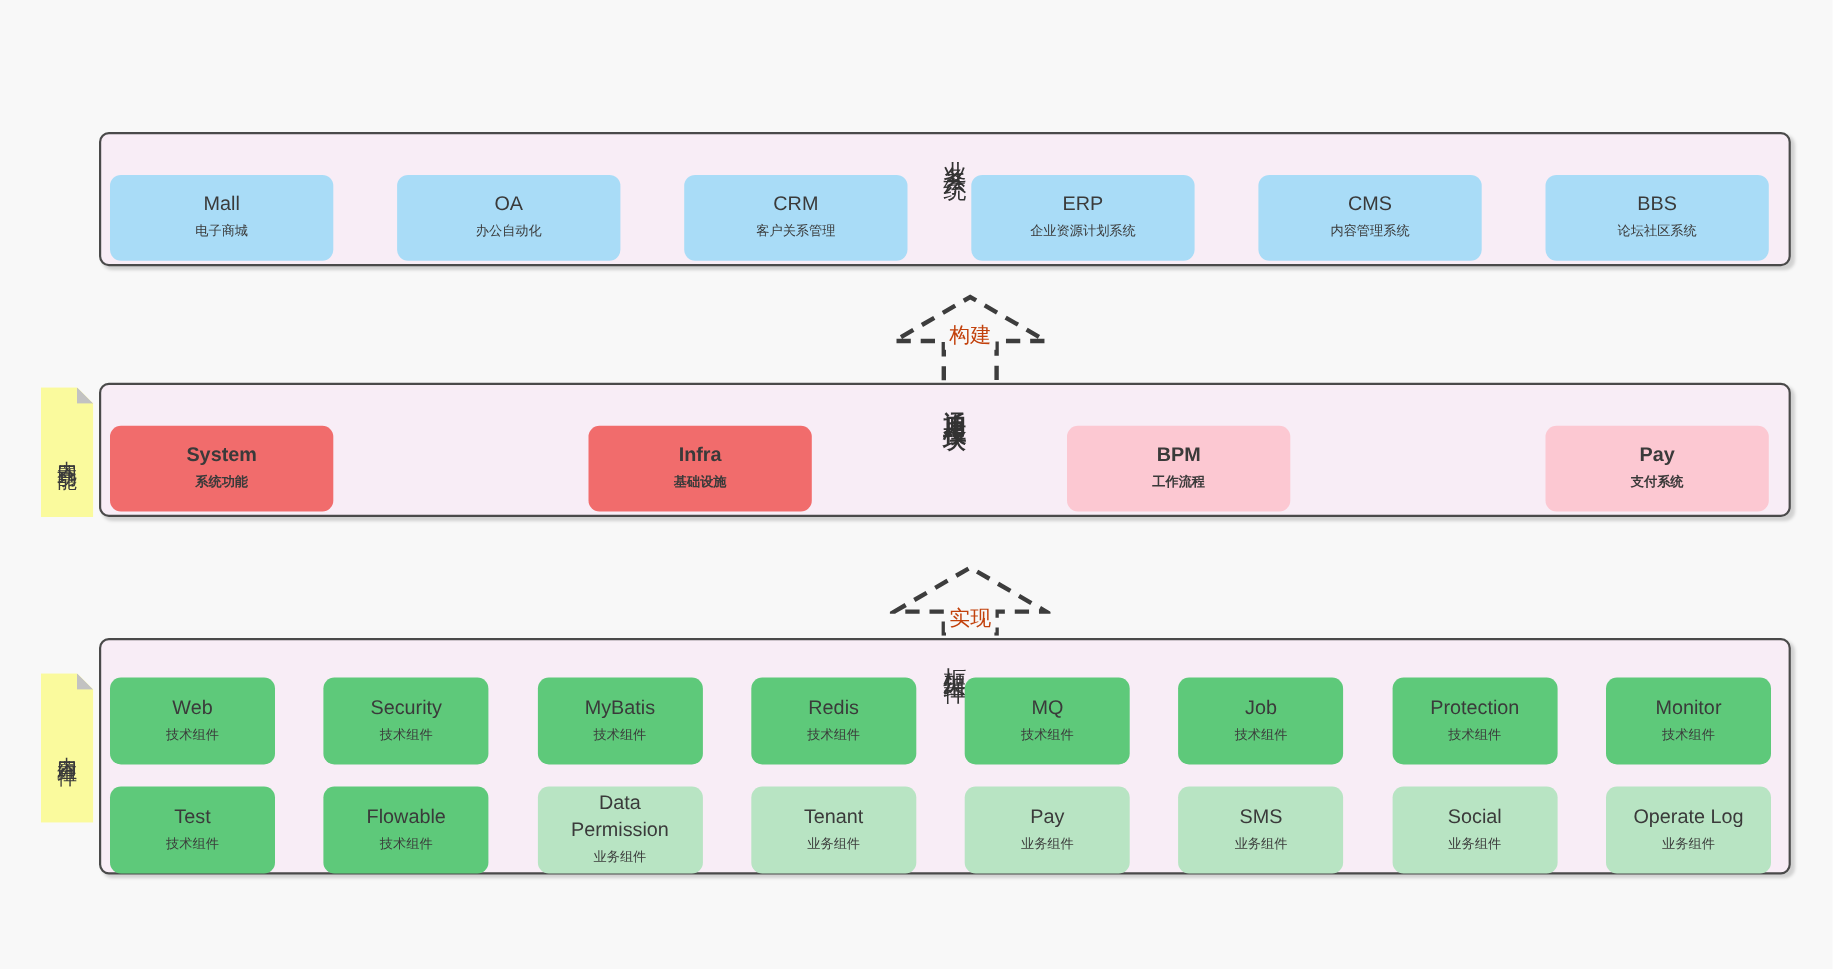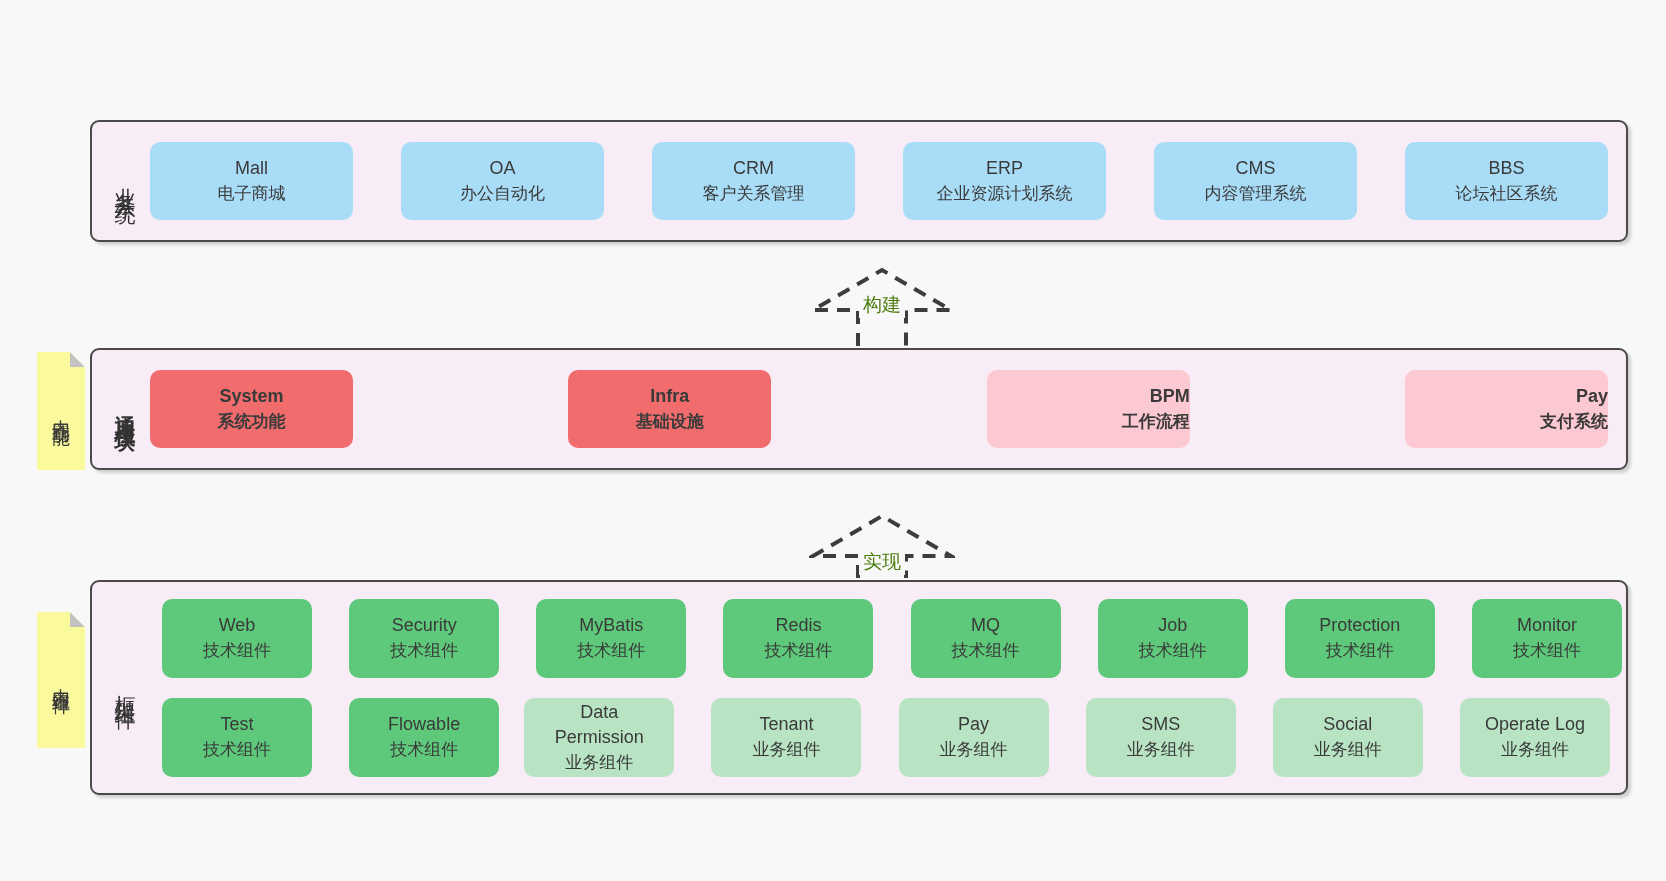--- a/index.html
+++ b/index.html
@@ -11,20 +11,21 @@
     overflow:hidden;
   }
   .band {
     position:absolute; left:90px; width:1538px;
     background:var(--band-bg,#f8edf6);
     border:2px solid var(--band-border,#4a4a4a);
     border-radius:9px;
     box-shadow:3px 3px 3px rgba(0,0,0,0.16);
     box-sizing:border-box;
     display:flex;
+    flex-direction:column;
   }
   .band-1 { top:120px; height:122px; }
   .band-2 { top:348px; height:122px;font-weight:bold; }
   .band-3 { top:580px; height:215px; }
   .band-label {
     flex:0 0 34px; margin-left:16px; align-self:center;
     writing-mode:vertical-rl; text-orientation:upright;
     font-size:21px; line-height:34px; letter-spacing:5px;
     color:#333; text-align:center;
   }
@@ -39,25 +40,25 @@
   }
   .box {
     box-sizing:border-box;
     border-radius:10px;
     display:flex; flex-direction:column; align-items:center; justify-content:center;
     text-align:center;
   }
   .band-1 .box, .band-2 .box { width:203px; height:78px; }
   .band-3 .box { width:150px; height:79px; padding:0 10px; }
   .box-name { font-size:18px; line-height:25px; }
-  .box-desc { font-size:17px; line-height:25px; }
+  .box-desc { font-size:12px; line-height:25px; }
   .blue        { background:var(--blue,#a9dcf7); }
   .red         { background:var(--red,#f16c6c); }
-  .pink        { background:var(--pink,#fcc8d2);align-items:flex-end; }
-  .green       { background:var(--green,#5ec97a);margin-left:12px; }
+  .pink        { background:var(--pink,#fcc8d2); }
+  .green       { background:var(--green,#5ec97a); }
   .green-light { background:var(--green-light,#b8e4c3); }
   .sticky {
     position:absolute; left:37px; width:48px;
     background:var(--sticky-yellow,#fafa9d);
     clip-path:polygon(0 0, calc(100% - 15px) 0, 100% 15px, 100% 100%, 0 100%);
     display:flex; align-items:center; justify-content:center;
   }
   .sticky-1 { top:352px; height:118px; }
   .sticky-2 { top:612px; height:136px; }
   .fold {
@@ -73,21 +74,21 @@
   .arrow-1 { top:266px; left:809px; height:80px; }
   .arrow-2 { top:512px; left:809px; height:66px;text-align:right; }
   .arrow svg { display:block; }
   .arrow path {
     fill:none; stroke:var(--arrow,#3d3d3d); stroke-width:4;
     stroke-dasharray:13 9;
   }
   .arrow-label {
     position:absolute; left:50%; transform:translateX(-50%);
     background:var(--page-bg,#f8f8f8); padding:0 4px;
-    font-size:19px; white-space:nowrap; color:#4d7c0f;font-family:Liberation Serif, serif;
+    font-size:19px; white-space:nowrap; color:#c2410c;font-family:Liberation Serif, serif;
   }
   .arrow-1 .arrow-label { top:26px; }
   .arrow-2 .arrow-label { top:37px; }
 </style>
 </head>
 <body>
 
 <div class="canvas">
 
   <section class="band band-1">

